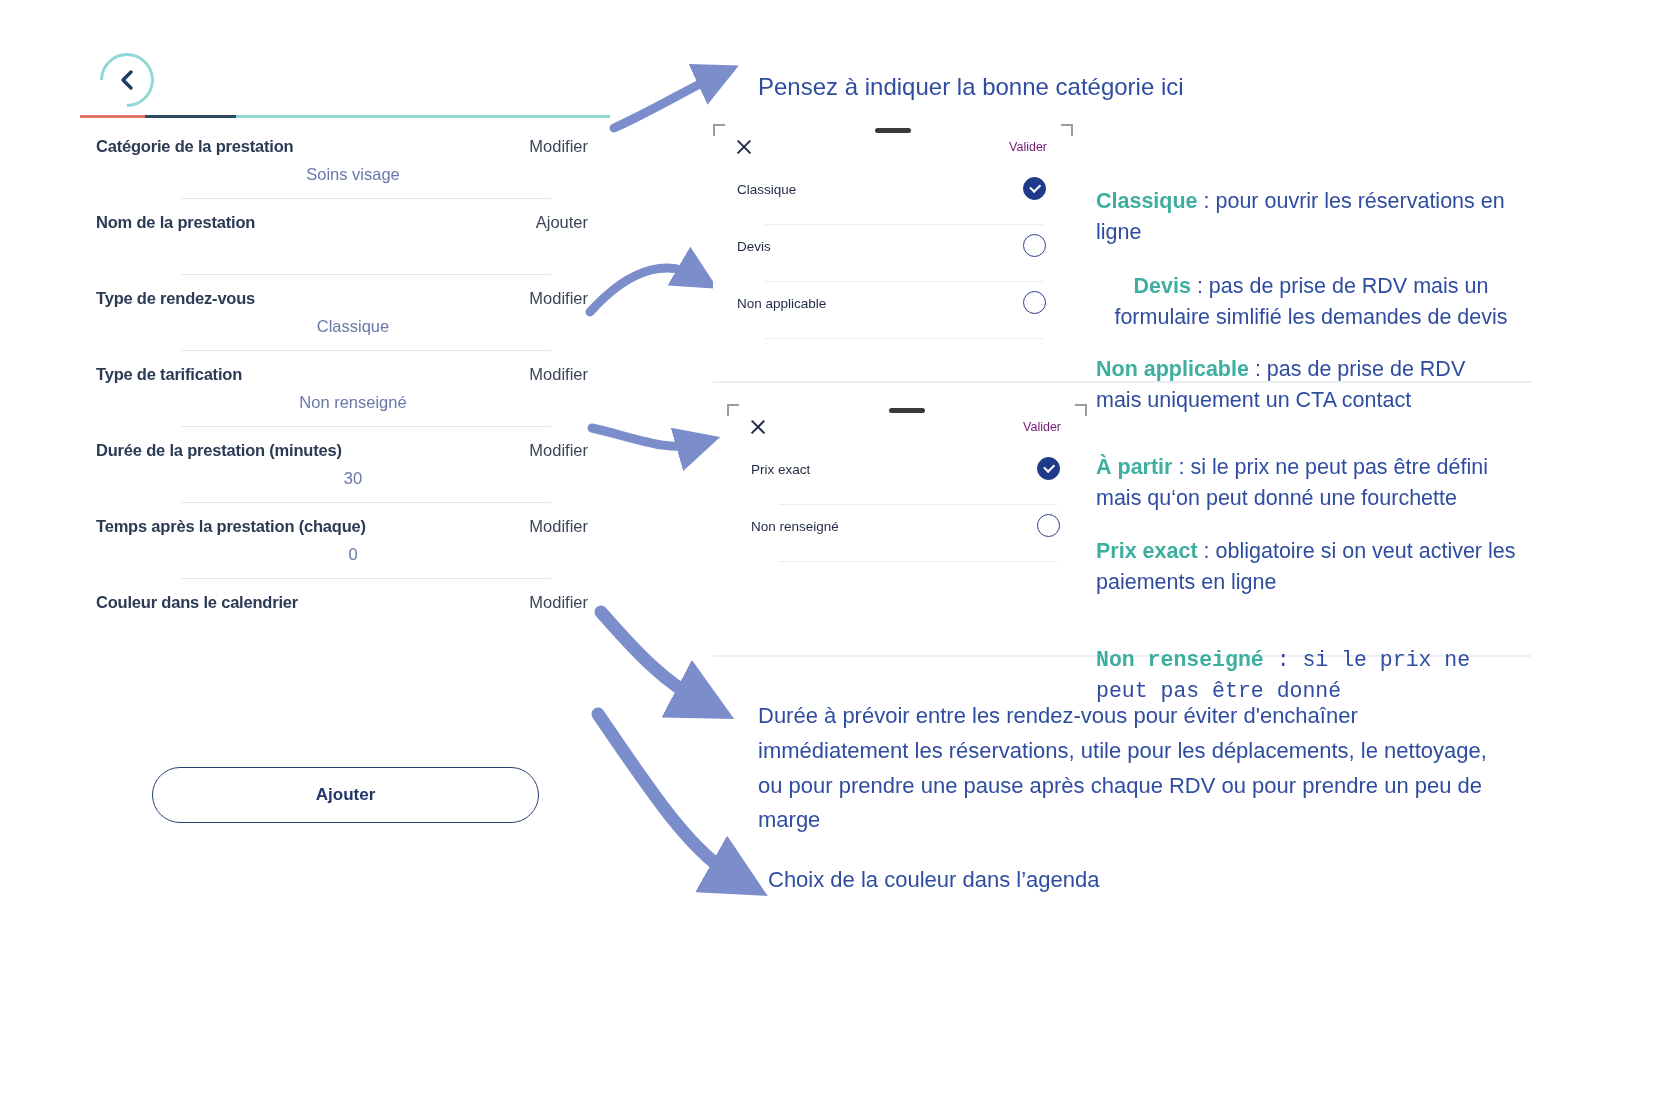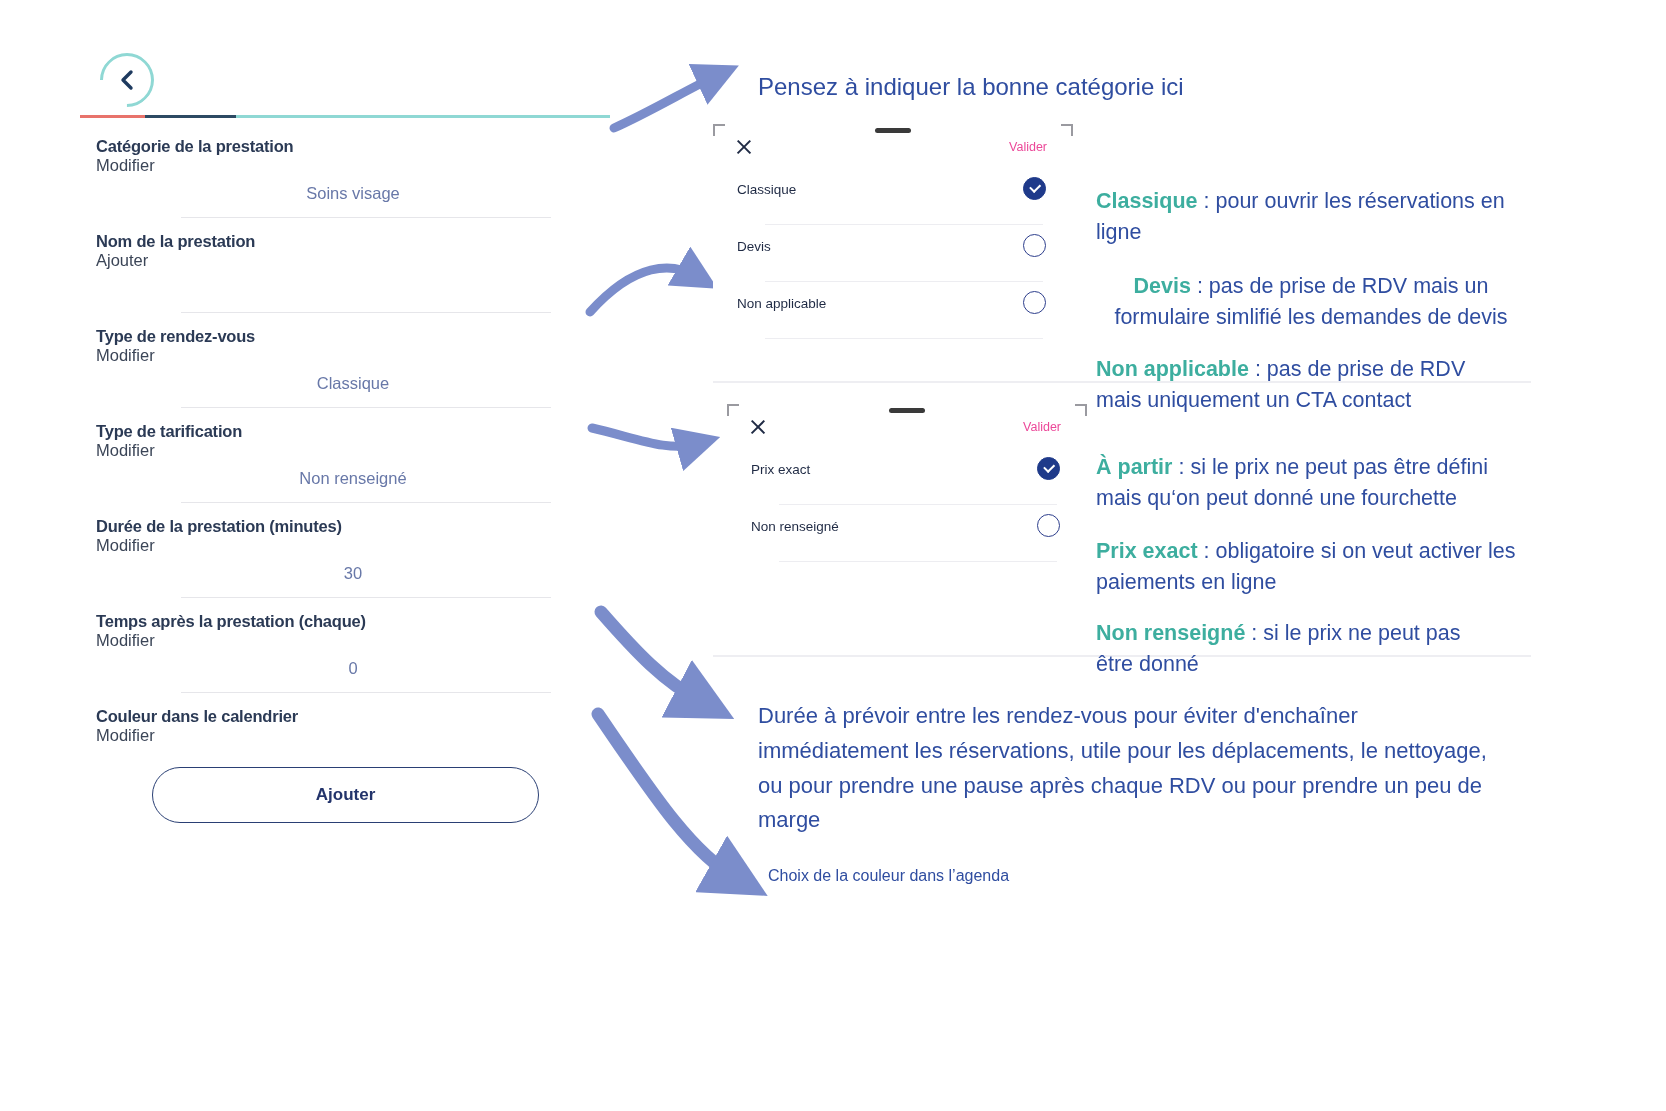--- a/index.html
+++ b/index.html
@@ -35,21 +35,21 @@
   #tabbar .seg { height:3px; }
   #tabbar .seg.red { background:#e8736b; flex:0 0 65px; }
   #tabbar .seg.dark { background:#2d4a63; flex:0 0 91px; }
   #tabbar .seg.teal { background:#8fd8d4; flex:1; }
 
   .field-list { position:absolute; left:0; top:78px; width:530px; }
   .field {
     position:relative;
     padding:14px 0 0 16px;
   }
-  .field .row { display:flex; justify-content:space-between; align-items:baseline;flex-direction:column; }
+  .field .row { display:flex; justify-content:space-between; align-items:baseline; }
   .field .label {
     font-size:16.5px; font-weight:bold; color:#2b3a55; letter-spacing:-0.2px;
   }
   .field .action {
     font-size:16.5px; color:#3b4557; font-weight:400;
     padding-right:22px;
   }
   .field .value {
     font-size:16.5px; color:#6878a8; margin-top:9px; min-height:20px;text-align:center;
   }
@@ -90,21 +90,21 @@
     width:18px; height:18px;
   }
   .sheet .close-x:before, .sheet .close-x:after{
     content:""; position:absolute; left:0; top:8px; width:18px; height:2.2px;
     background:#1f2a44;
   }
   .sheet .close-x:before { transform:rotate(45deg); }
   .sheet .close-x:after  { transform:rotate(-45deg); }
   .sheet .validate {
     position:absolute; right:26px; top:16px;
-    font-size:12.5px; color:#ec4899;
+    font-size:12.5px; color:#701a75;
   }
   .opt-row {
     position:relative; height:57px;
   }
   .opt-row .opt-label {
     position:absolute; left:24px; top:14px;
     font-size:13.5px; color:#1f2a44;
   }
   .opt-row .radio {
     position:absolute; right:27px; top:9px;
@@ -142,27 +142,27 @@
   .anno .kw { color:#3dae9f; font-weight:bold; }
 
   #anno-title { left:758px; top:73px; font-size:24px;text-align:right; }
 
   .anno-list { font-size:21.5px; line-height:1.45;margin-top:45px; }
   #anno-classique   { left:1096px; top:141px; width:430px; }
   #anno-devis       { left:1096px; top:226px; width:430px;text-align:center; }
   #anno-nonapp      { left:1096px; top:309px; width:420px; }
   #anno-apartir     { left:1096px; top:407px; width:430px; }
   #anno-prixexact   { left:1096px; top:491px; width:420px; }
-  #anno-nonrens     { left:1096px; top:573px; width:400px; }
+  #anno-nonrens     { left:1096px; top:600px; width:400px;font-family:Liberation Mono, monospace; }
 
   #anno-duree {
     left:758px; top:699px; width:730px;
     font-size:22px; line-height:1.58;
   }
-  #anno-couleur { left:768px; top:867px; font-size:16px; }
+  #anno-couleur { left:768px; top:867px; font-size:22px; }
 </style>
 </head>
 <body>
 
 <div class="stage">
 
   <svg width="1666" height="1111" style="position:absolute;left:0;top:0;pointer-events:none">
     <defs>
       <marker id="ah" markerWidth="5" markerHeight="5" refX="2.2" refY="2.5" orient="auto">
         <path d="M0,0 L5,2.5 L0,5 Z" fill="#7b8dcb"></path>

